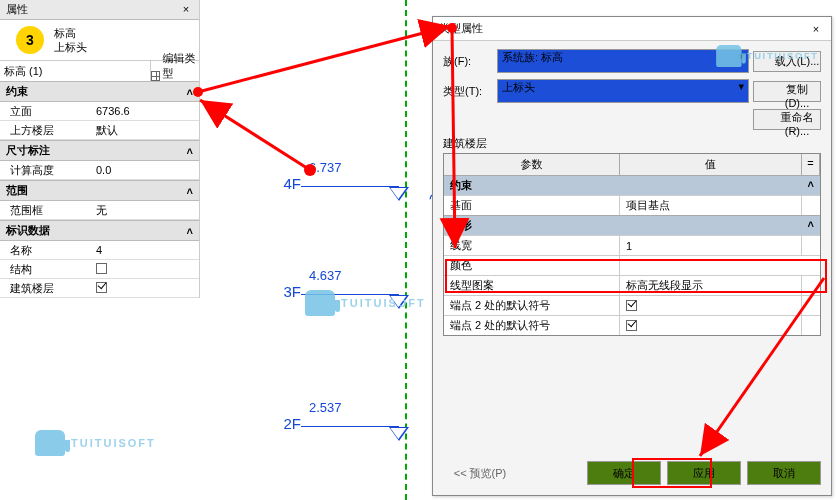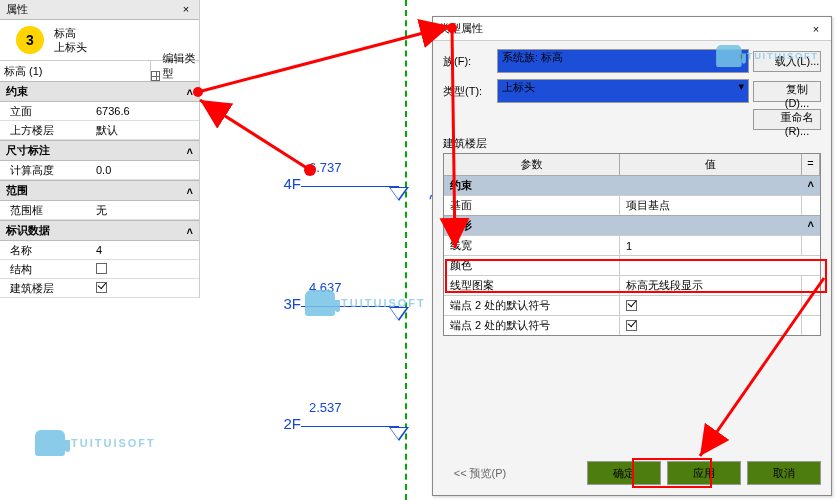--- a/index.html
+++ b/index.html
@@ -148,21 +148,21 @@
 
 <div class="canvas">
   <div class="axis-line"></div>
 
   <div class="lvl" style="top:160px">
     <div class="elev">6.737</div>
     <span class="name">4F</span><span class="bar"></span>
   </div>
   <span class="wave" style="left:223px;top:190px">∿</span>
 
-  <div class="lvl" style="top:280px">
+  <div class="lvl" style="top:268px">
     <div class="elev">4.637</div>
     <span class="name">3F</span><span class="bar"></span>
   </div>
 
   <div class="lvl" style="top:400px">
     <div class="elev">2.537</div>
     <span class="name">2F</span><span class="bar"></span>
   </div>
 
   <div class="wm" style="left:-170px;top:430px">

